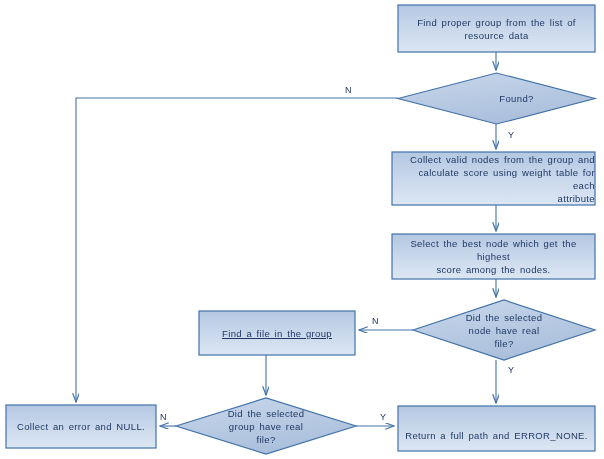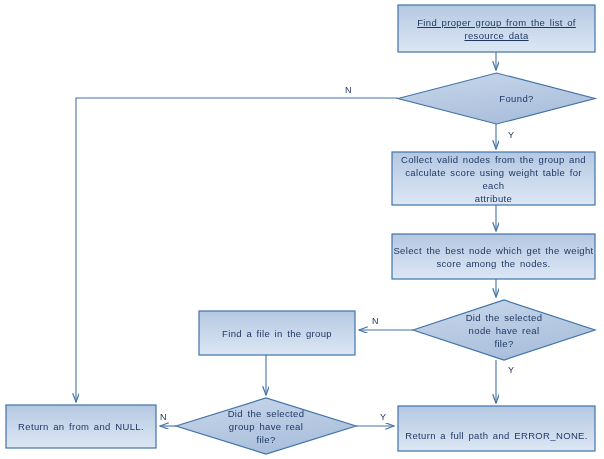--- a/index.html
+++ b/index.html
@@ -95,43 +95,43 @@
       <rect x="392" y="152" width="203" height="53" fill="url(#nodeGrad)"></rect>
       <rect x="392" y="234" width="203" height="45" fill="url(#nodeGrad)"></rect>
       <polygon points="413,330 504,300 595,330 504,360" fill="url(#diaGrad)"></polygon>
       <rect x="199" y="311" width="156" height="44" fill="url(#nodeGrad)"></rect>
       <polygon points="176,426 266,398 356,426 266,454" fill="url(#diaGrad)"></polygon>
       <rect x="6" y="405" width="150" height="43" fill="url(#nodeGrad)"></rect>
       <rect x="398" y="406" width="197" height="45" fill="url(#nodeGrad)"></rect>
     </g>
   </svg>
 
-  <div class="node-text" style="left:398px; top:5px; width:197px; height:47px;text-decoration:underline;">Find proper group from the list of
+  <div class="node-text" style="left:398px; top:5px; width:197px; height:47px;">Find proper group from the list of
 resource data</div>
 
   <div class="node-text" style="left:450px; top:73px; width:133px; height:51px;">Found?</div>
 
-  <div class="node-text" style="left:392px; top:152px; width:203px; height:53px;">Collect valid nodes from the group and
+  <div class="node-text" style="left:392px; top:152px; width:203px; height:53px;text-align:right;">Collect valid nodes from the group and
 calculate score using weight table for each
 attribute</div>
 
-  <div class="node-text" style="left:392px; top:234px; width:203px; height:45px;">Select the best node which get the weight
+  <div class="node-text" style="left:392px; top:234px; width:203px; height:45px;">Select the best node which get the highest
 score among the nodes.</div>
 
   <div class="node-text" style="left:440px; top:300px; width:128px; height:60px;">Did the selected
 node have real
 file?</div>
 
-  <div class="node-text" style="left:199px; top:311px; width:156px; height:44px;">Find a file in the group</div>
+  <div class="node-text" style="left:199px; top:311px; width:156px; height:44px;text-decoration:underline;">Find a file in the group</div>
 
   <div class="node-text" style="left:203px; top:398px; width:126px; height:56px;">Did the selected
 group have real
 file?</div>
 
-  <div class="node-text" style="left:6px; top:405px; width:150px; height:43px;">Return an from and NULL.</div>
+  <div class="node-text" style="left:6px; top:405px; width:150px; height:43px;">Collect an error and NULL.</div>
 
   <div class="node-text" style="left:398px; top:406px; width:197px; height:58px;">Return a full path and ERROR_NONE.</div>
 
   <div class="edge-label" style="left:345px; top:85px;">N</div>
   <div class="edge-label" style="left:508px; top:130px;">Y</div>
   <div class="edge-label" style="left:372px; top:316px;">N</div>
   <div class="edge-label" style="left:508px; top:365px;">Y</div>
   <div class="edge-label" style="left:160px; top:412px;">N</div>
   <div class="edge-label" style="left:380px; top:412px;">Y</div>
 

